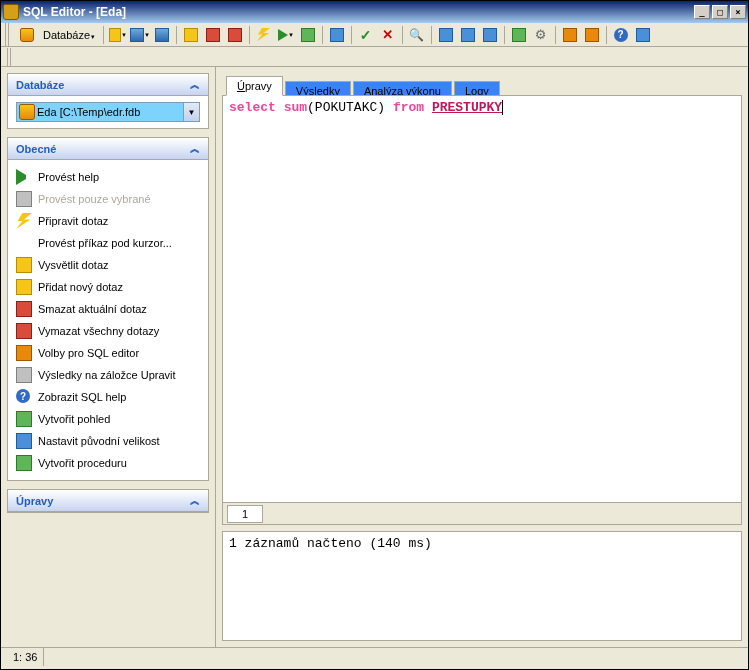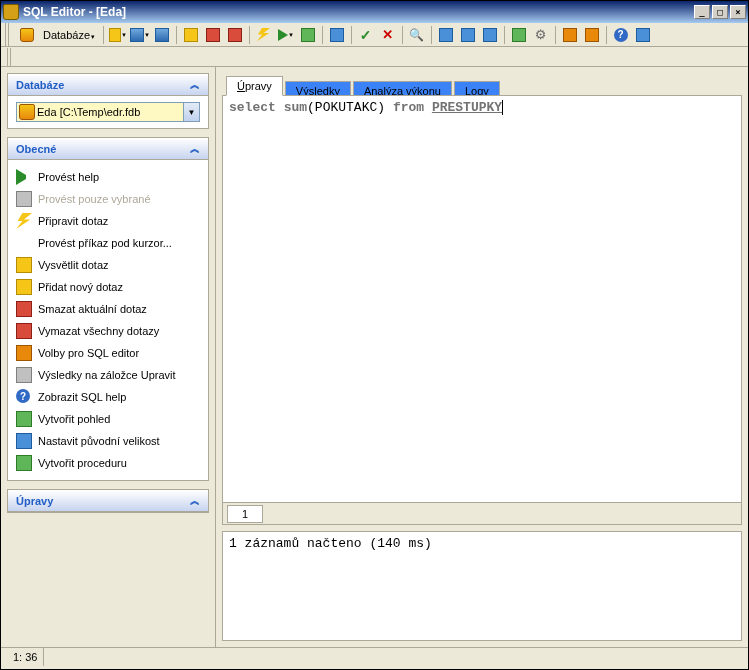--- a/index.html
+++ b/index.html
@@ -15,36 +15,36 @@
 .menutext { font-size: 11px; padding: 0 4px; cursor: pointer; }
 .handle { width: 6px; height: 24px; background: repeating-linear-gradient(90deg, #aca899 0 1px, transparent 1px 3px); margin-right: 4px; }
 .tabstrip { height: 20px; border-bottom: 1px solid #aca899; display: flex; align-items: end; padding-left: 6px; }
 .tabstrip .handle { height: 18px; }
 .mainrow { flex: 1; display: flex; min-height: 0; }
 .leftcol { width: 215px; background: #ece9d8; border-right: 1px solid #aca899; padding: 6px; overflow-y: auto; }
 .panel { background: #fff; border: 1px solid #aca899; margin-bottom: 8px; }
 .panel-hd { background: linear-gradient(#fff, #c7d4f0); height: 22px; display: flex; align-items: center; padding: 0 8px; font-weight: bold; color: #215dc6; border-bottom: 1px solid #aca899; }
 .panel-hd .chev { margin-left: auto; color: #316ac5; font-size: 10px; }
 .panel-body { padding: 6px 8px; }
-.dbselect { width: 100%; display: flex; align-items: center; border: 1px solid #7f9db9; background: #fef9c3; height: 20px; }
+.dbselect { width: 100%; display: flex; align-items: center; border: 1px solid #7f9db9; background: #7dd3fc; height: 20px; }
 .dbselect .icon { width: 16px; height: 16px; margin: 0 2px; }
 .dbselect .txt { flex: 1; font-size: 11px; white-space: nowrap; overflow: hidden; }
 .dbselect .dd { width: 16px; height: 18px; background: linear-gradient(#e2eaf6, #c1d2ee); border-left: 1px solid #7f9db9; display: flex; align-items: center; justify-content: center; font-size: 8px; }
 .actionlist { list-style: none; }
 .actionlist li { display: flex; align-items: center; height: 22px; cursor: pointer; white-space: nowrap; overflow: hidden; }
 .actionlist li .ico { width: 16px; height: 16px; margin-right: 6px; flex-shrink: 0; }
 .actionlist li.disabled { color: #aca899; cursor: default; }
 .rightcol { flex: 1; display: flex; flex-direction: column; padding: 6px; min-width: 0; }
 .edtabs { display: flex; align-items: end; height: 22px; margin-left: 4px; }
 .edtabs .tab { padding: 3px 10px; border: 1px solid #aca899; border-bottom: none; background: #3b82f6; margin-right: 2px; font-size: 11px; cursor: pointer; position: relative; top: 5px; }
 .edtabs .tab.active { background: #fff; top: 1px; z-index: 2; border-bottom: 1px solid #fff; }
 .edtabs .tab .ul { text-decoration: underline; }
 .codearea { flex: 1; background: #fff; border: 1px solid #aca899; padding: 4px 6px; font-family: "Courier New", monospace; font-size: 13px; overflow: auto; position: relative; }
-.code-kw { color: #737373; font-weight: bold; }
-.code-tbl { color: #737373; font-weight: bold; text-decoration: underline; }
+.code-kw { color: #ec4899; font-weight: bold; }
+.code-tbl { color: #be185d; font-weight: bold; text-decoration: underline; }
 .caret { border-right: 1px solid #000; }
 .pagetabs { height: 22px; display: flex; align-items: center; border: 1px solid #aca899; border-top: none; background: #ece9d8; padding-left: 4px; }
 .pagetabs .pg { padding: 2px 14px; border: 1px solid #aca899; background: #fff; font-size: 11px; cursor: pointer; }
 .split { height: 6px; background: #ece9d8; cursor: row-resize; }
 .msgarea { height: 110px; background: #fff; border: 1px solid #aca899; padding: 4px 6px; font-family: "Courier New", monospace; font-size: 13px; overflow: auto; }
 .statusbar { height: 22px; background: #ece9d8; border-top: 1px solid #aca899; display: flex; align-items: flex-start; padding: 0 6px; font-size: 11px; }
 .statusbar .cell { padding: 0 6px; border-right: 1px solid #aca899; height: 18px; display: flex; align-items: center; }
 
 .i-yellow { background:#f5c518; border:1px solid #b58f00; }
 .i-green { background:#5fb658; border:1px solid #2f7b2a; }

